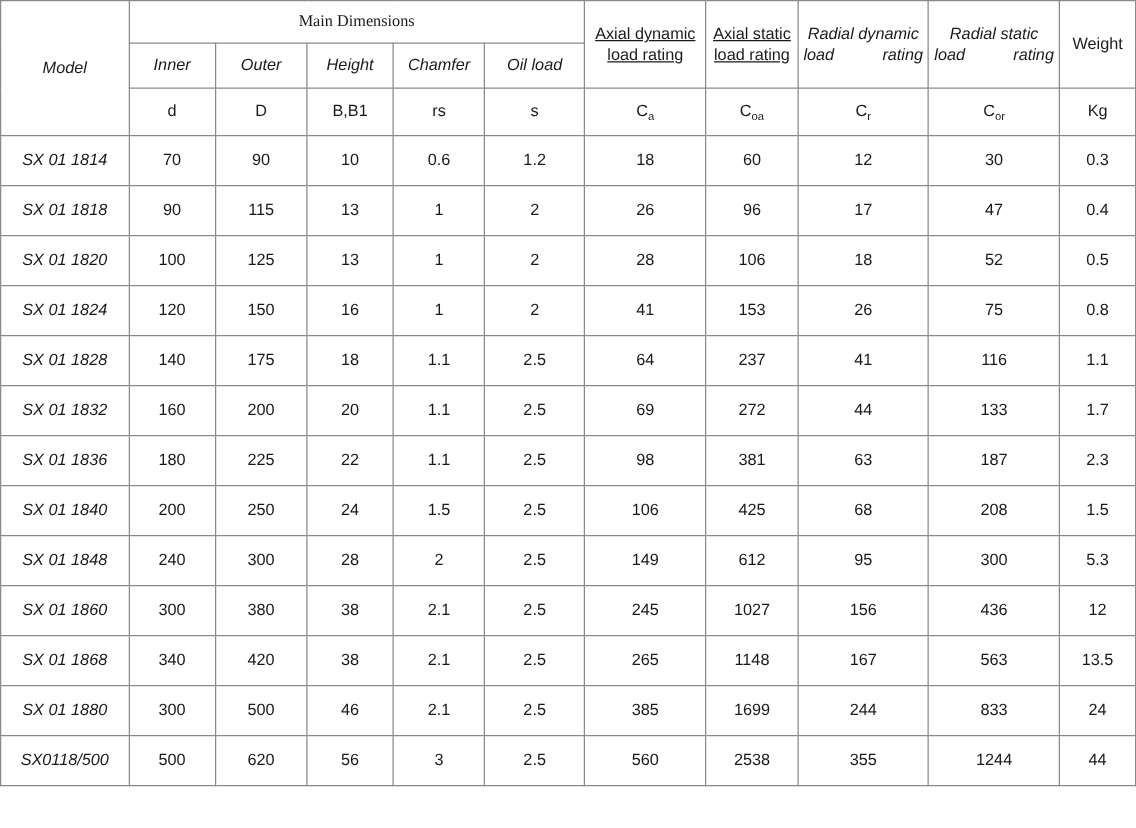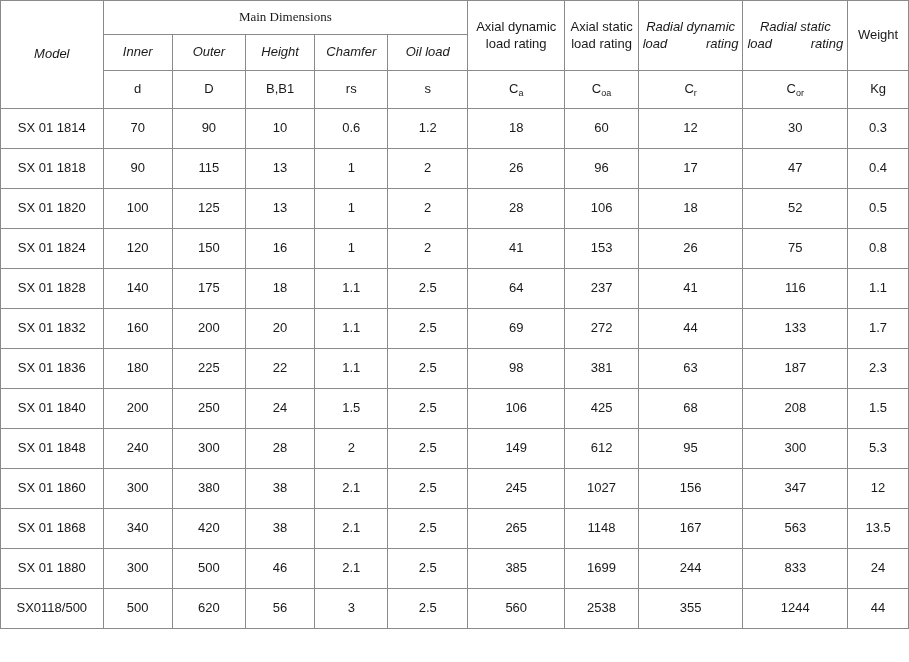--- a/index.html
+++ b/index.html
@@ -27,20 +27,21 @@
     text-align: center;
     vertical-align: middle;
     padding: 2px 4px;
     line-height: 1.25;
     box-sizing: border-box;
   }
   td.model-cell {
     text-align: left;
     padding-left: 9px;
     font-size: 13px;
+    font-style: italic;
   }
   th.model-head {
     text-align: left;
     padding-left: 9px;
     vertical-align: middle;
     font-style: italic;
   }
   th.group-head {
     font-size: 13px;
     font-family: Liberation Serif, serif;
@@ -51,20 +52,21 @@
     padding-left: 6px;
     padding-right: 6px;
     vertical-align: middle;
     font-style: italic;
   }
   th.wide-head-left {
     text-align: left;
     padding-left: 6px;
     padding-right: 6px;
     vertical-align: middle;
+    text-decoration: underline;
   }
   .sym {
     font-size: 13px;
   }
   .sym sub {
     font-size: 9px;
     vertical-align: baseline;
     position: relative;
     bottom: -3px;
   }
@@ -254,21 +256,21 @@
       <tr class="row-h">
         <td class="model-cell">SX 01 1860</td>
         <td>300</td>
         <td>380</td>
         <td>38</td>
         <td>2.1</td>
         <td>2.5</td>
         <td>245</td>
         <td>1027</td>
         <td>156</td>
-        <td>347</td>
+        <td>436</td>
         <td>12</td>
       </tr>
       <tr class="row-h">
         <td class="model-cell">SX 01 1868</td>
         <td>340</td>
         <td>420</td>
         <td>38</td>
         <td>2.1</td>
         <td>2.5</td>
         <td>265</td>

